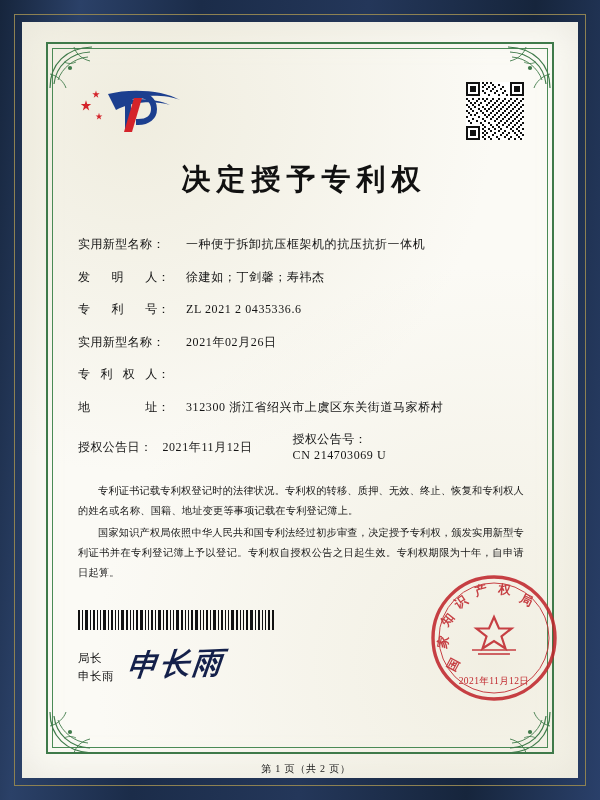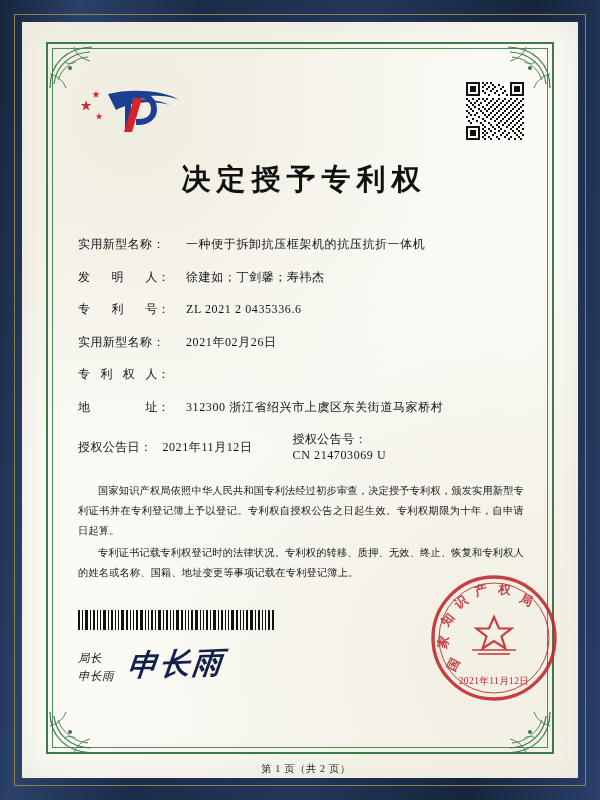--- a/index.html
+++ b/index.html
@@ -180,21 +180,20 @@
     margin-top: 14px;
     display: flex;
     align-items: flex-start;
   }
   .sign-label {
     font-size: 11.5px;
     line-height: 1.55;
     color: #141414;
     letter-spacing: 0.5px;
     padding-top: 6px;
-    font-style: italic;
   }
   .signature {
     margin-left: 14px;
     font-family: "Liberation Serif", serif;
     font-size: 30px;
     font-weight: bold;
     font-style: italic;
     color: #14204a;
     transform: skewX(-8deg) rotate(-2deg);
     letter-spacing: 2px;
@@ -579,22 +578,22 @@
           <div class="f-value">2021年11月12日</div>
         </div>
         <div class="inline-part second">
           <div class="f-label">授权公告号：</div>
           <div class="f-value">CN 214703069 U</div>
         </div>
       </div>
     </div>
 
     <div class="body-text">
+      <p>专利证书记载专利权登记时的法律状况。专利权的转移、质押、无效、终止、恢复和专利权人的姓名或名称、国籍、地址变更等事项记载在专利登记簿上。</p>
       <p>国家知识产权局依照中华人民共和国专利法经过初步审查，决定授予专利权，颁发实用新型专利证书并在专利登记簿上予以登记。专利权自授权公告之日起生效。专利权期限为十年，自申请日起算。</p>
-      <p>专利证书记载专利权登记时的法律状况。专利权的转移、质押、无效、终止、恢复和专利权人的姓名或名称、国籍、地址变更等事项记载在专利登记簿上。</p>
     </div>
 
     <div class="barcode">
       <i style="left:0px;width:2px"></i>
         <i style="left:4px;width:1px"></i>
         <i style="left:7px;width:3px"></i>
       <i style="left:12px;width:1px"></i>
         <i style="left:15px;width:2px"></i>
         <i style="left:19px;width:1px"></i>
       <i style="left:22px;width:1px"></i>

